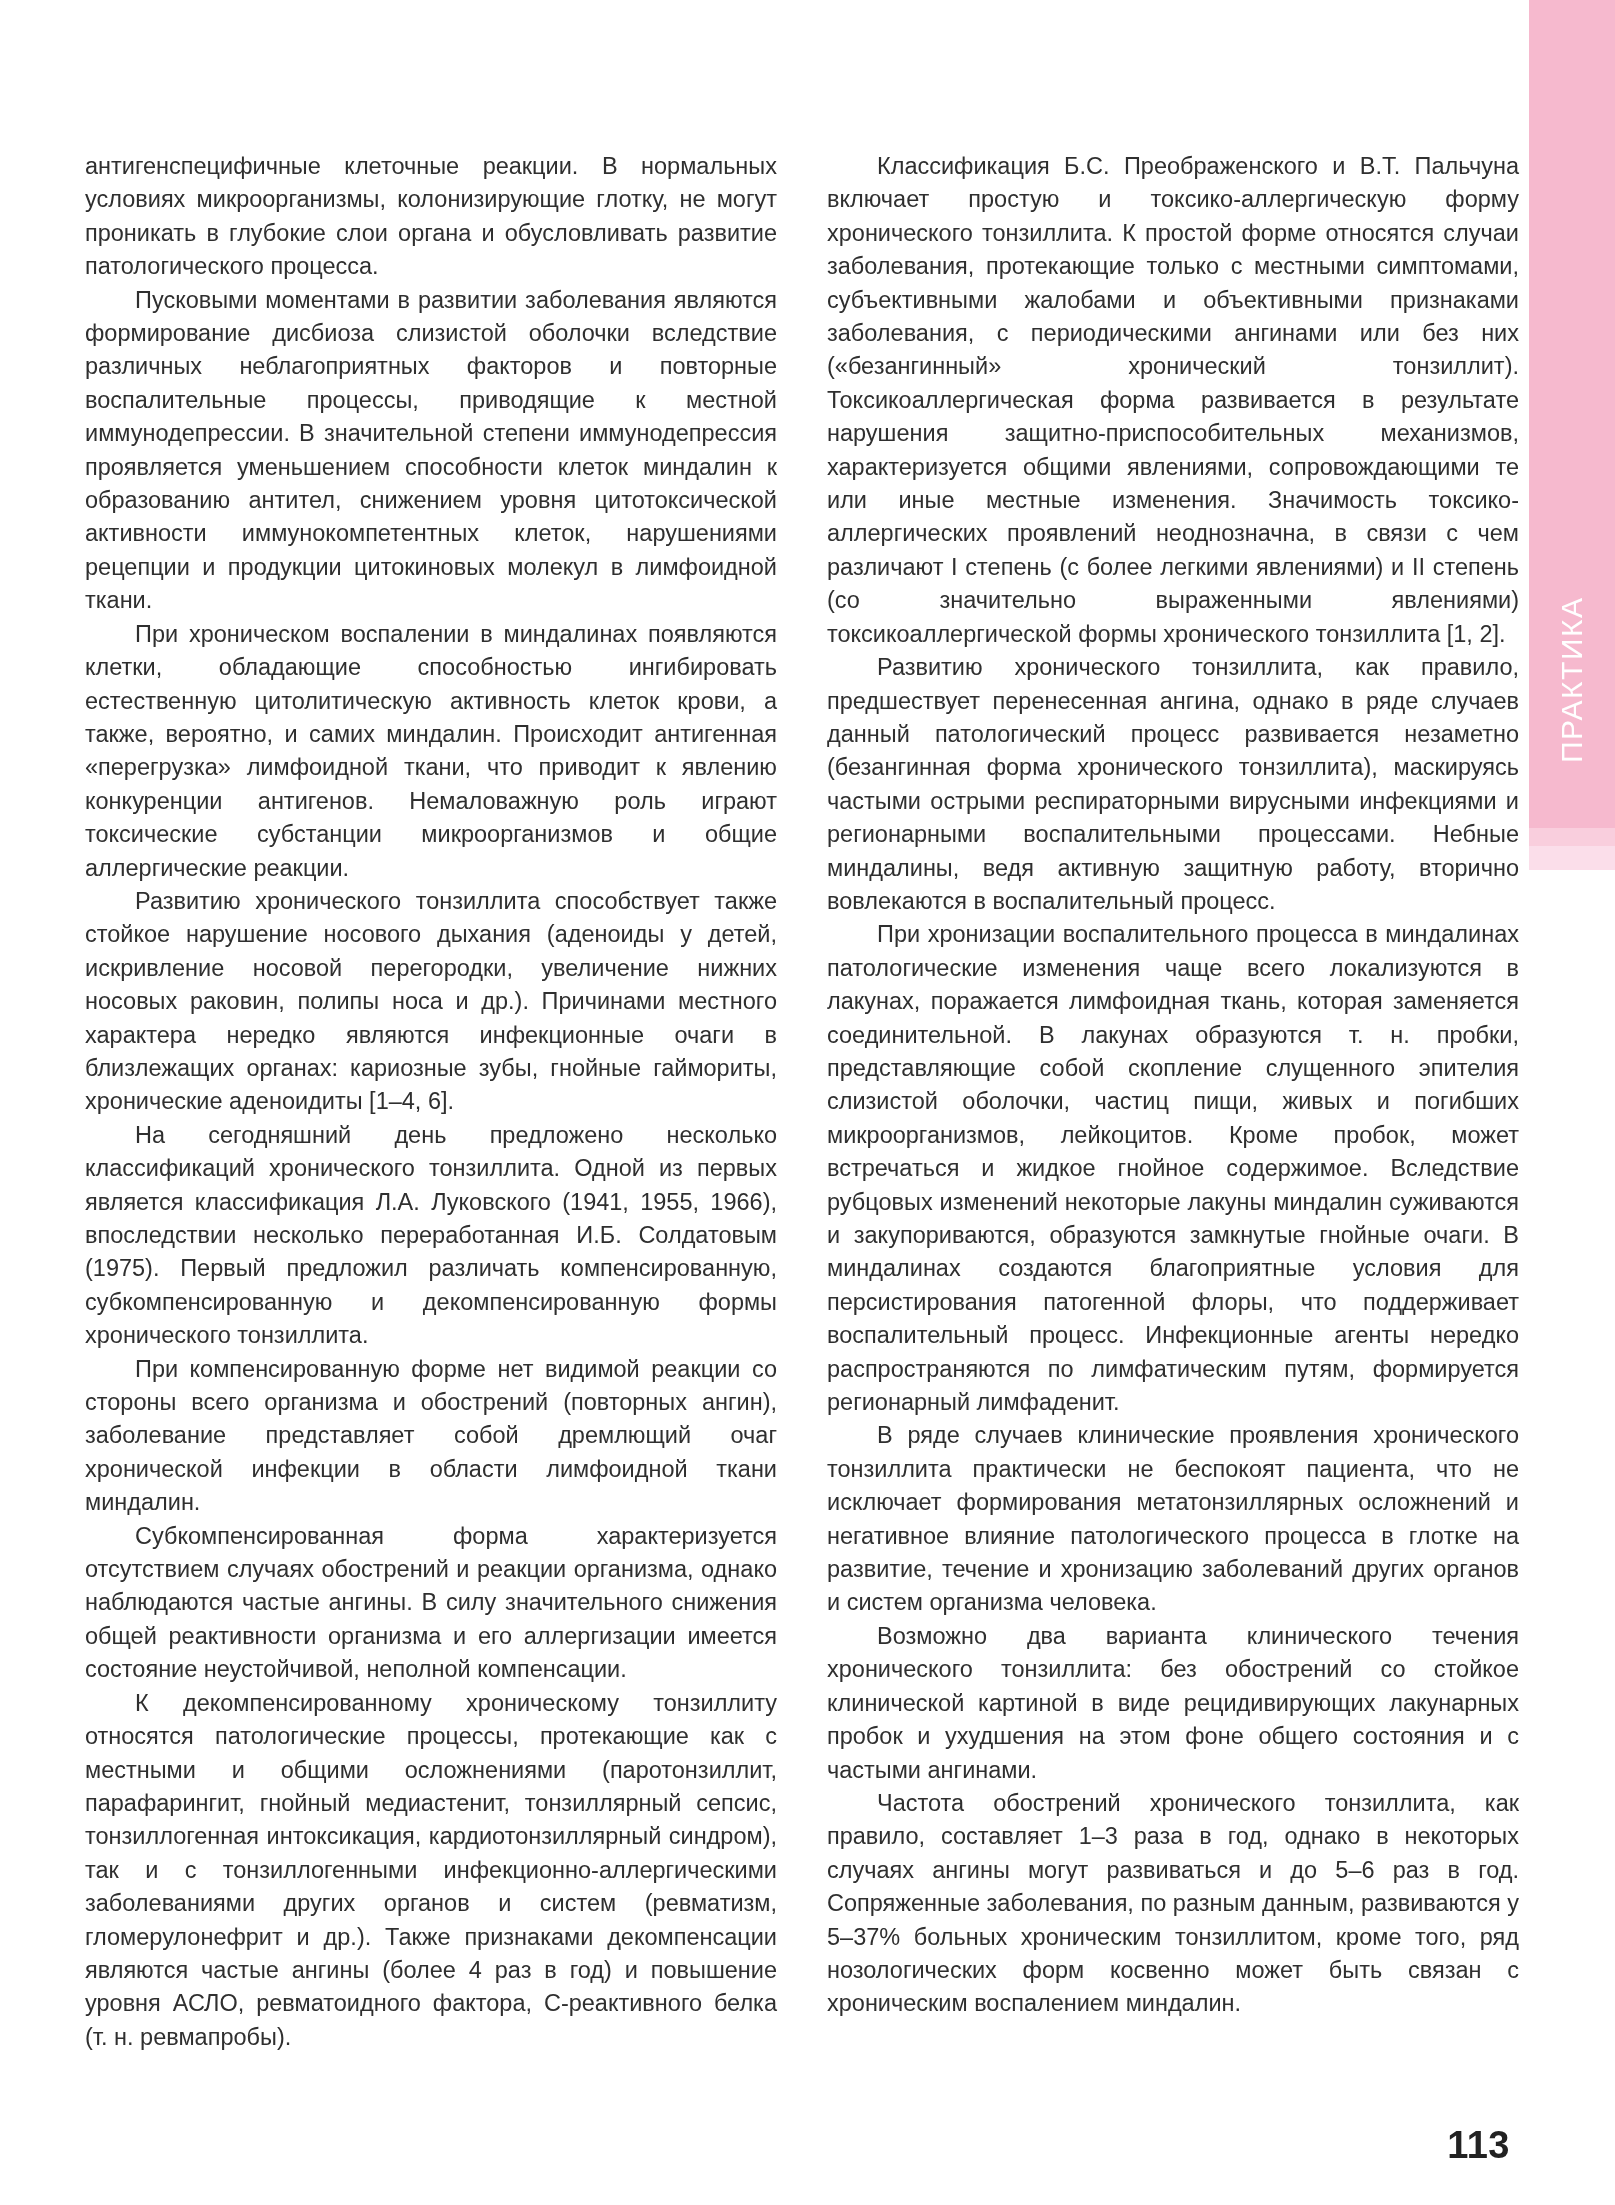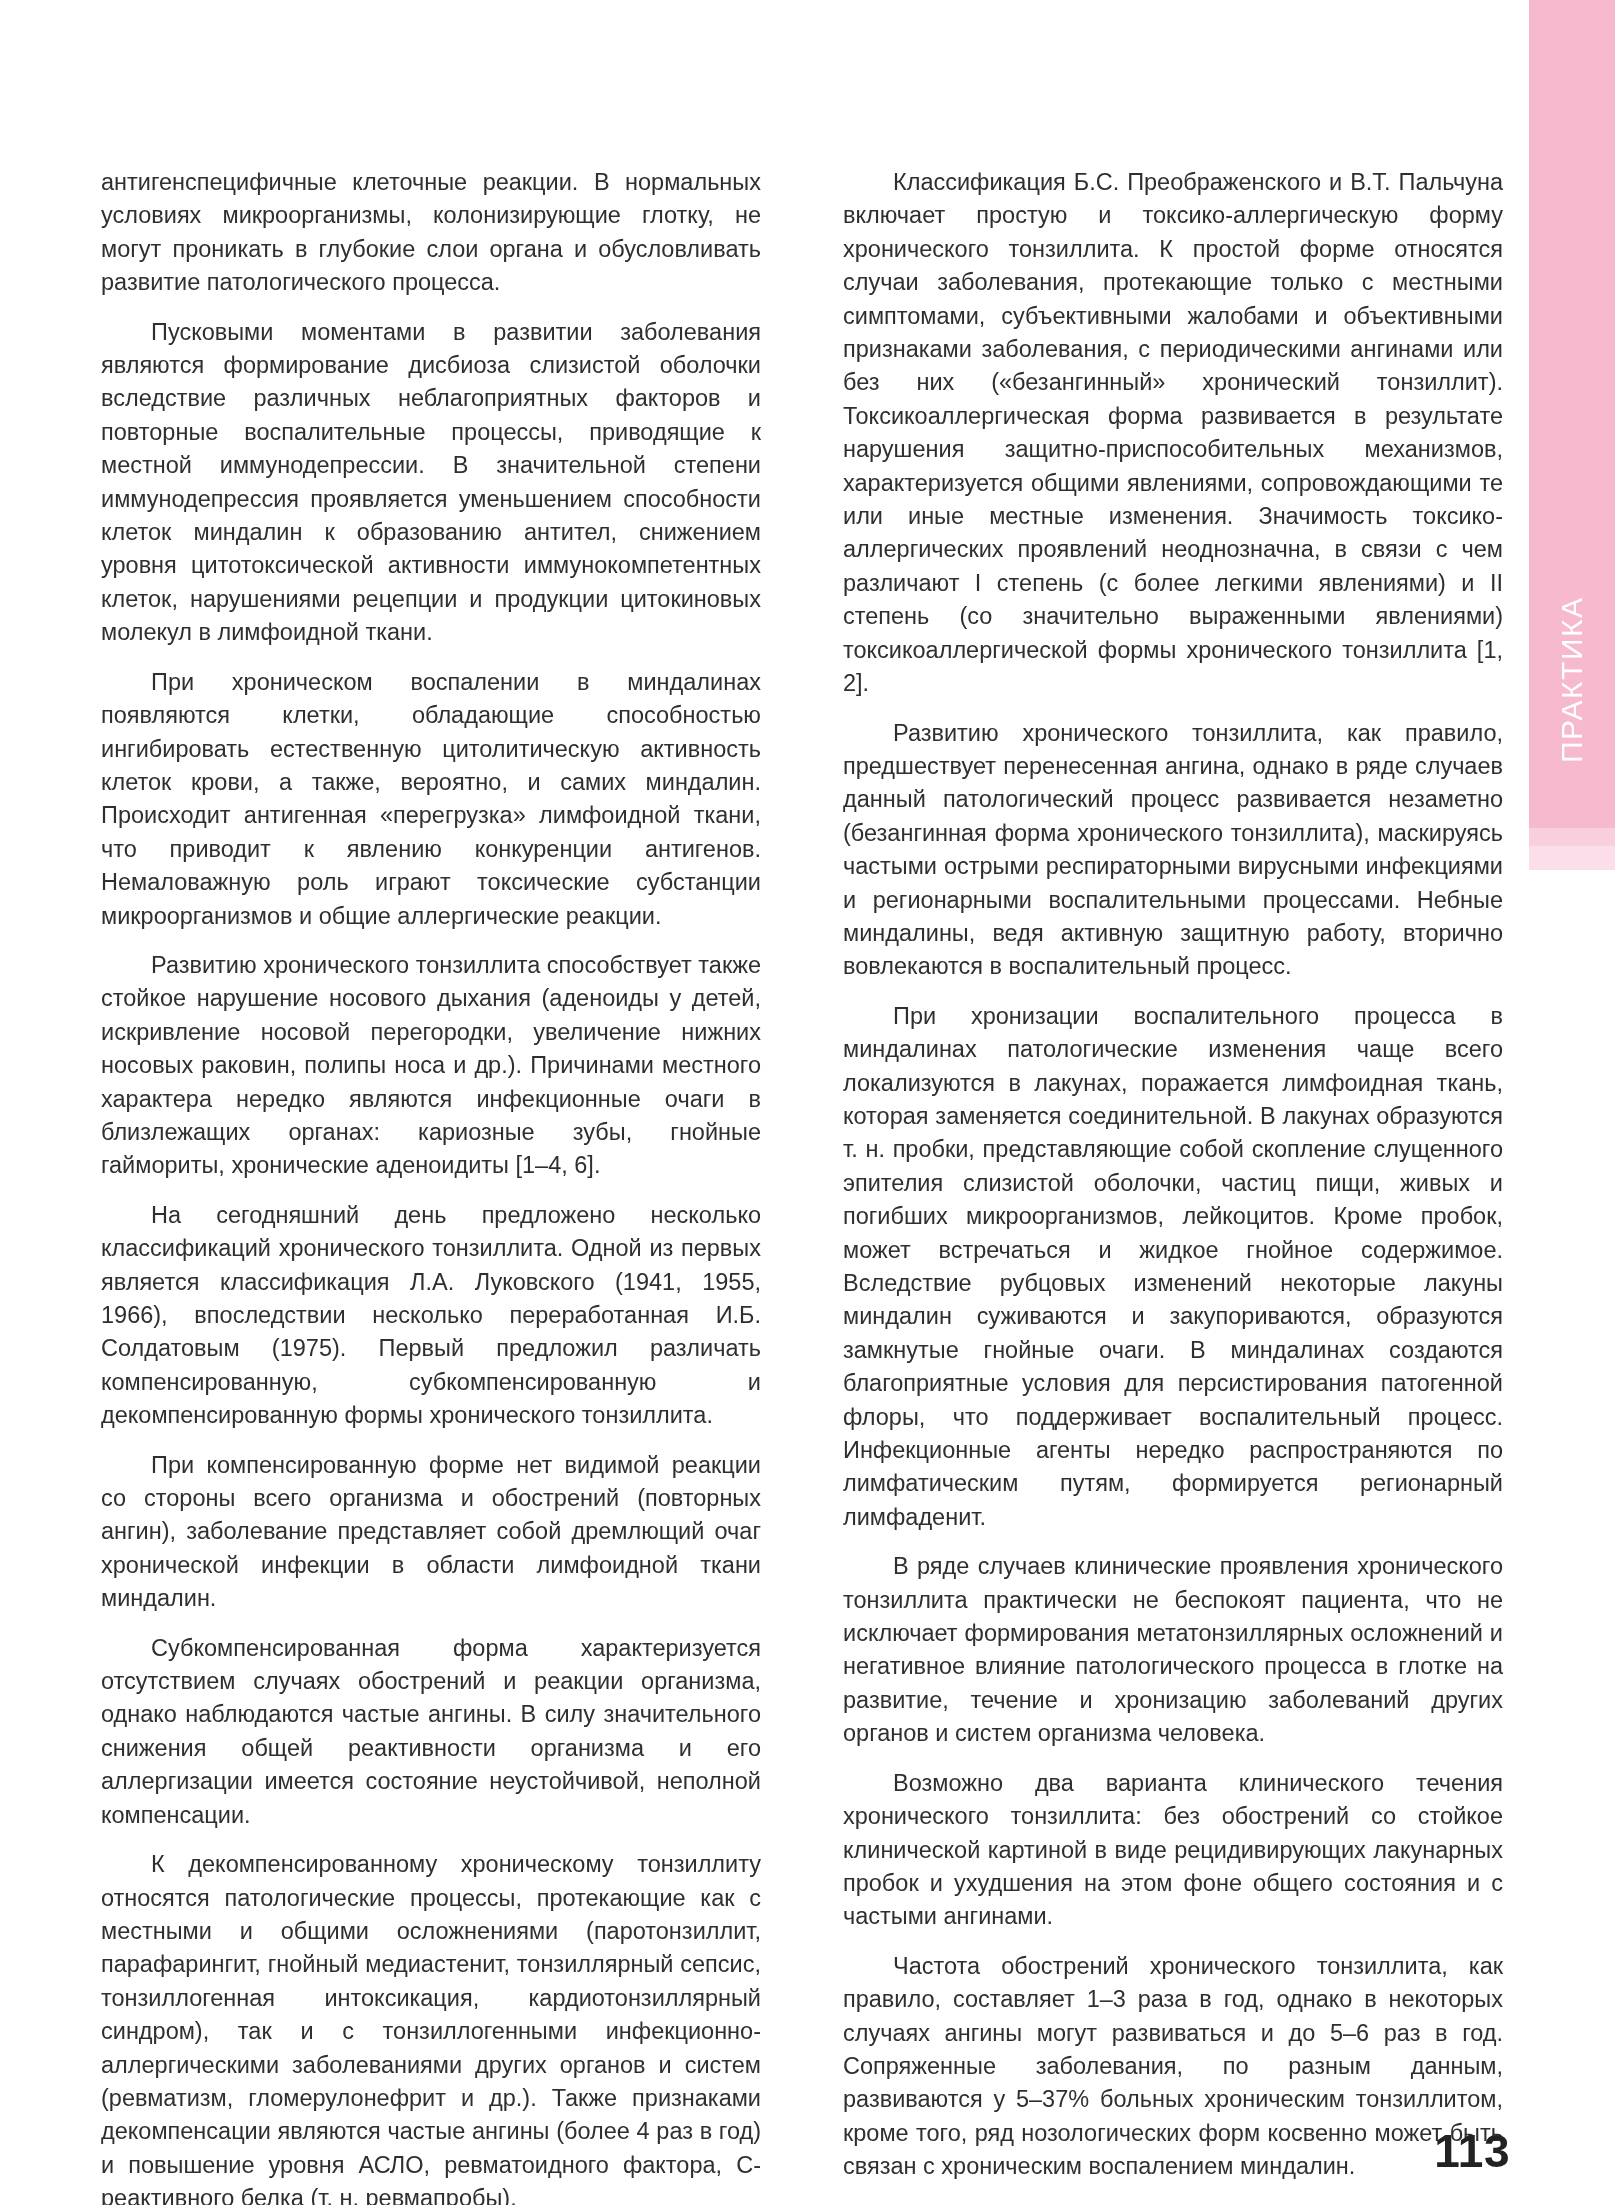--- a/index.html
+++ b/index.html
@@ -56,32 +56,32 @@
     color: var(--text, #2f2f2f);
     font-size: 23.5px;
     line-height: 33.4px;
     text-align: justify;
     hyphens: auto;
     -webkit-hyphens: auto;
   }
   .col-left  { left: 85px;  }
   .col-right { left: 827px; }
   .col p {
-    margin: 16px;
+    margin: 0;
     padding: 0;
     text-indent: 50px;
   }
   .col p.no-indent { text-indent: 0; }
   .page-number {
     position: absolute;
     left: 1380px;
     top: 2124px;
     width: 130px;
     text-align: right;
-    font-size: 46px;
+    font-size: 38px;
     font-weight: bold;
     color: #222222;
     letter-spacing: 0.5px;
   }
 </style>
 </head>
 <body>
 
 <div class="page" style="--bg: #ffffff; --pink: #f6b9ce; --pink-mid: #f9cedd; --pink-light: #fbdeea; --text: #2f2f2f;">
 

